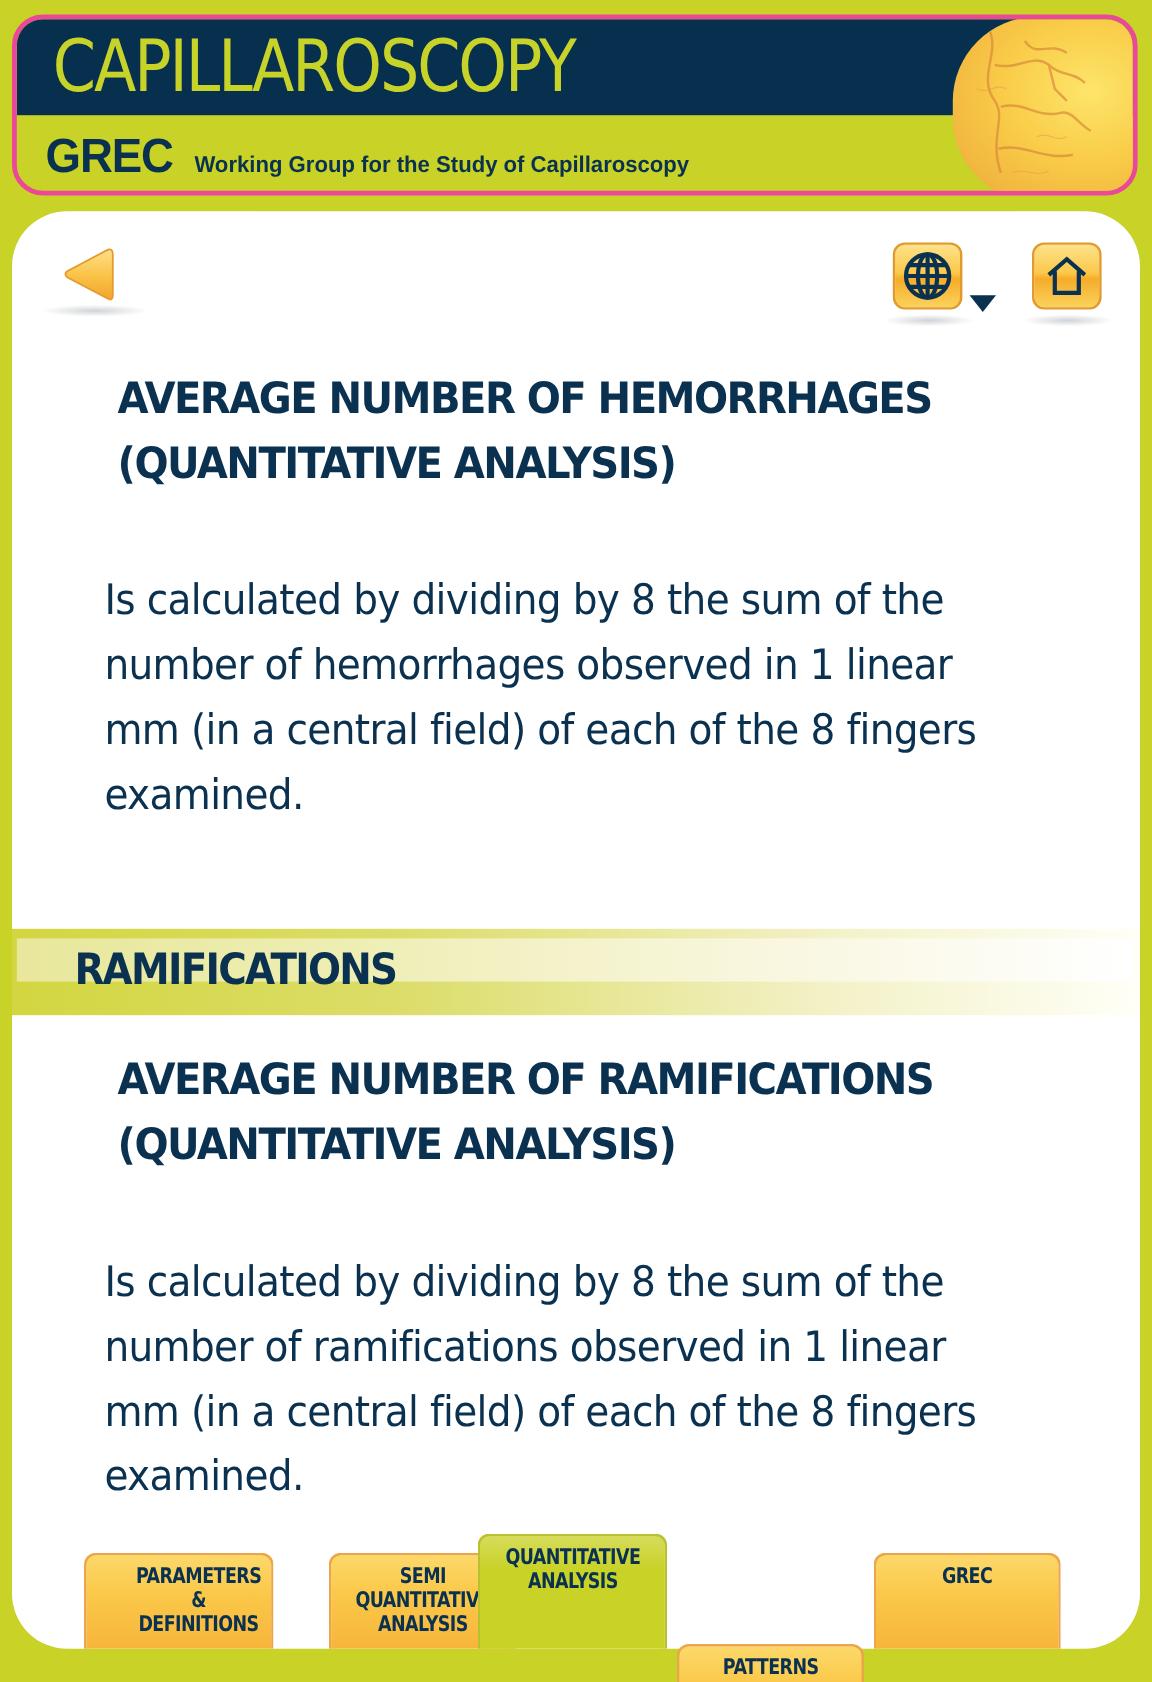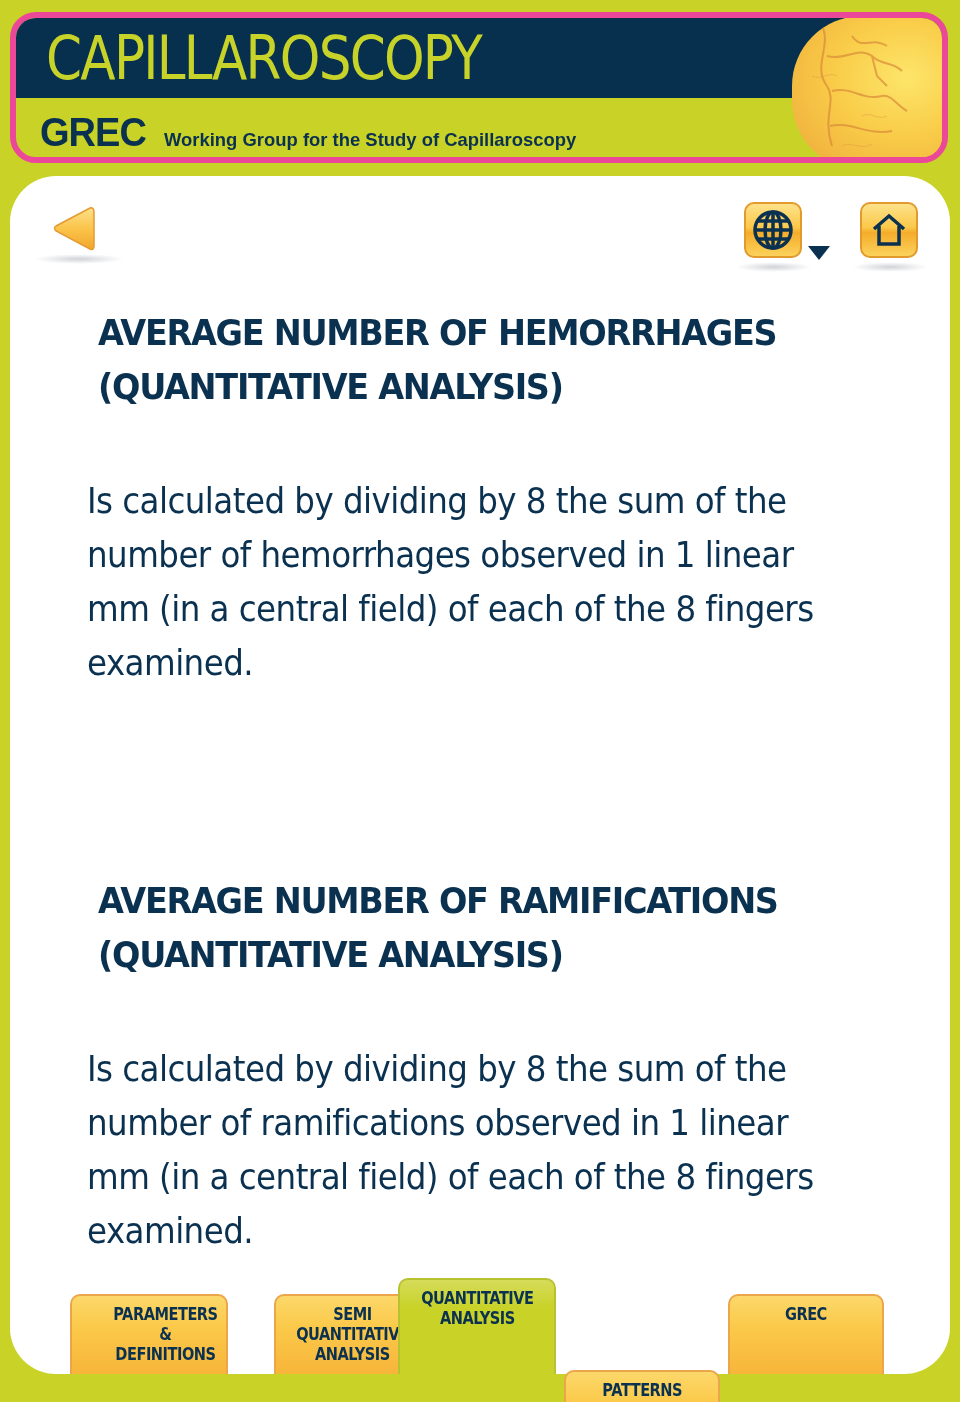--- a/index.html
+++ b/index.html
@@ -6,21 +6,21 @@
   body {
     width:960px; height:1402px; overflow:hidden;
     background:#c8d227;
     font-family:"DejaVu Sans", sans-serif;
     position:relative;
     color:#0f3350;
   }
   
   .header {
     position:absolute; left:10px; top:12px; width:938px; height:151px;
-    border:6px solid #ec4899; border-radius:26px; overflow:hidden;
+    border:4px solid #ec4899; border-radius:26px; overflow:hidden;
     box-sizing:border-box;
     background:#c8d227;
   }
   .header-top {
     position:absolute; left:0; top:0; right:0; height:80px;
     background:#07304f;
   }
   .app-title {
     position:absolute; left:30px; top:4px;
     font-family:"DejaVu Sans", sans-serif;
@@ -201,20 +201,24 @@
     <div>AVERAGE NUMBER OF HEMORRHAGES</div>
     <div>(QUANTITATIVE ANALYSIS)</div>
   </div>
   <div class="body-text" style="top:298px;">
     <div>Is calculated by dividing by 8 the sum of the</div>
     <div>number of hemorrhages observed in 1 linear</div>
     <div>mm (in a central field) of each of the 8 fingers</div>
     <div>examined.</div>
   </div>
 
+  <div class="band">
+    <div class="band-inner"></div>
+    <div class="band-title">RAMIFICATIONS</div>
+  </div>
 
   <div class="section-heading" style="top:698px;">
     <div>AVERAGE NUMBER OF RAMIFICATIONS</div>
     <div>(QUANTITATIVE ANALYSIS)</div>
   </div>
   <div class="body-text" style="top:866px;">
     <div>Is calculated by dividing by 8 the sum of the</div>
     <div>number of ramifications observed in 1 linear</div>
     <div>mm (in a central field) of each of the 8 fingers</div>
     <div>examined.</div>

